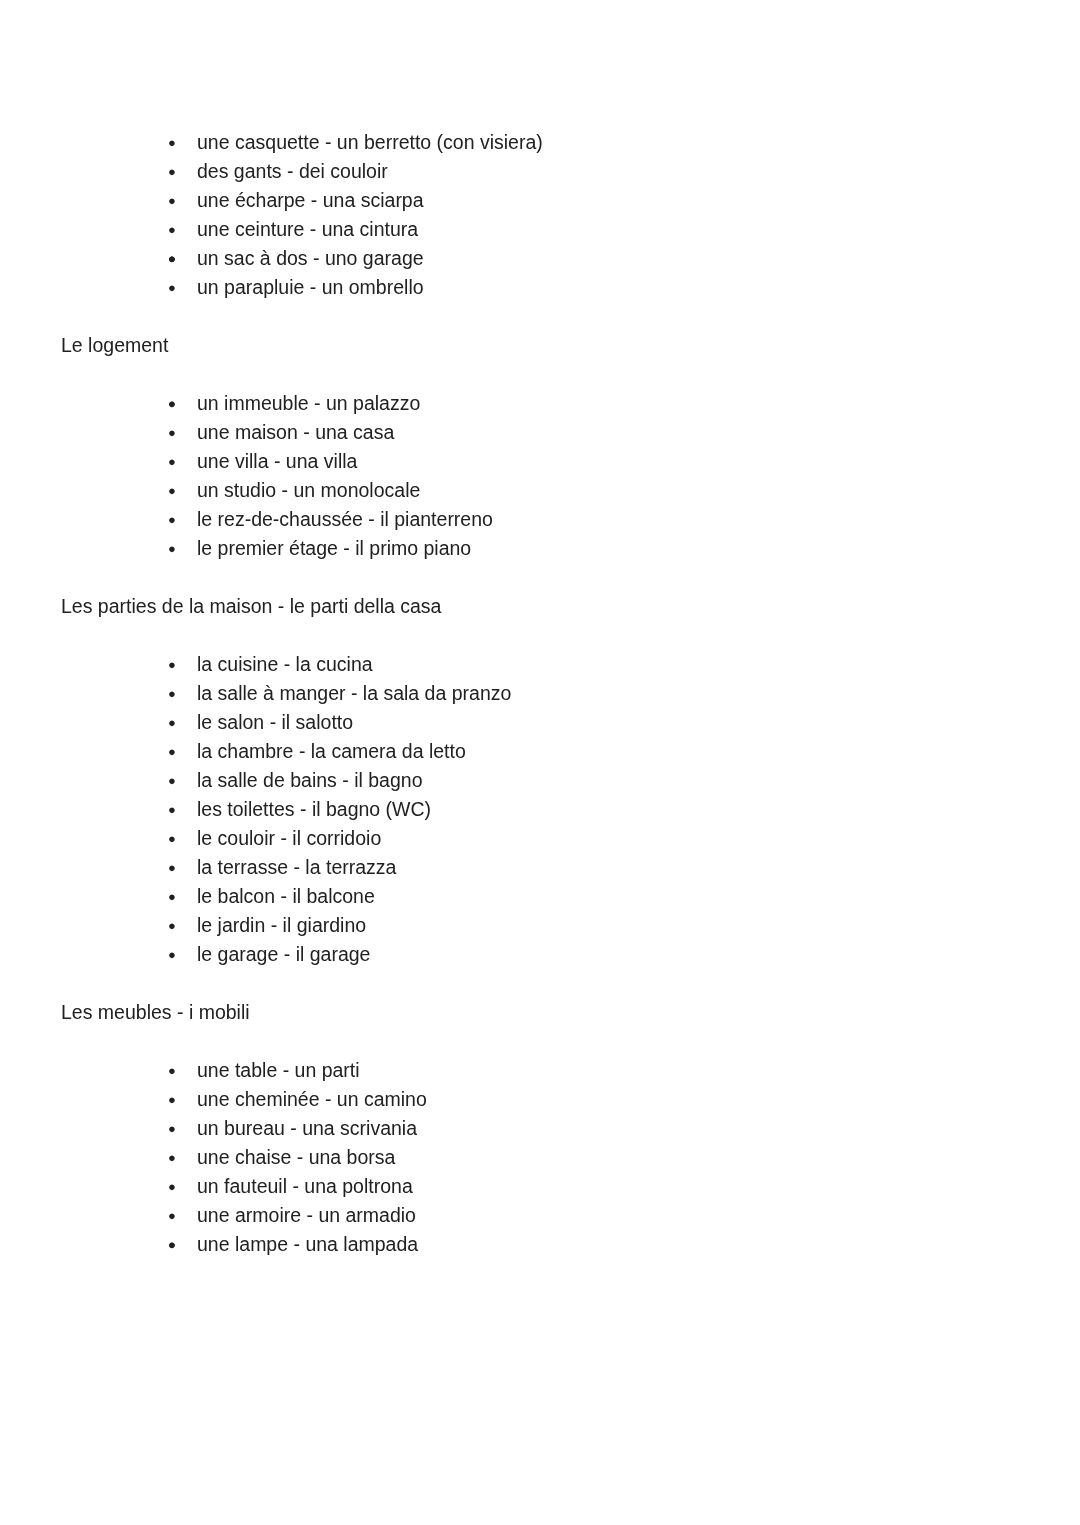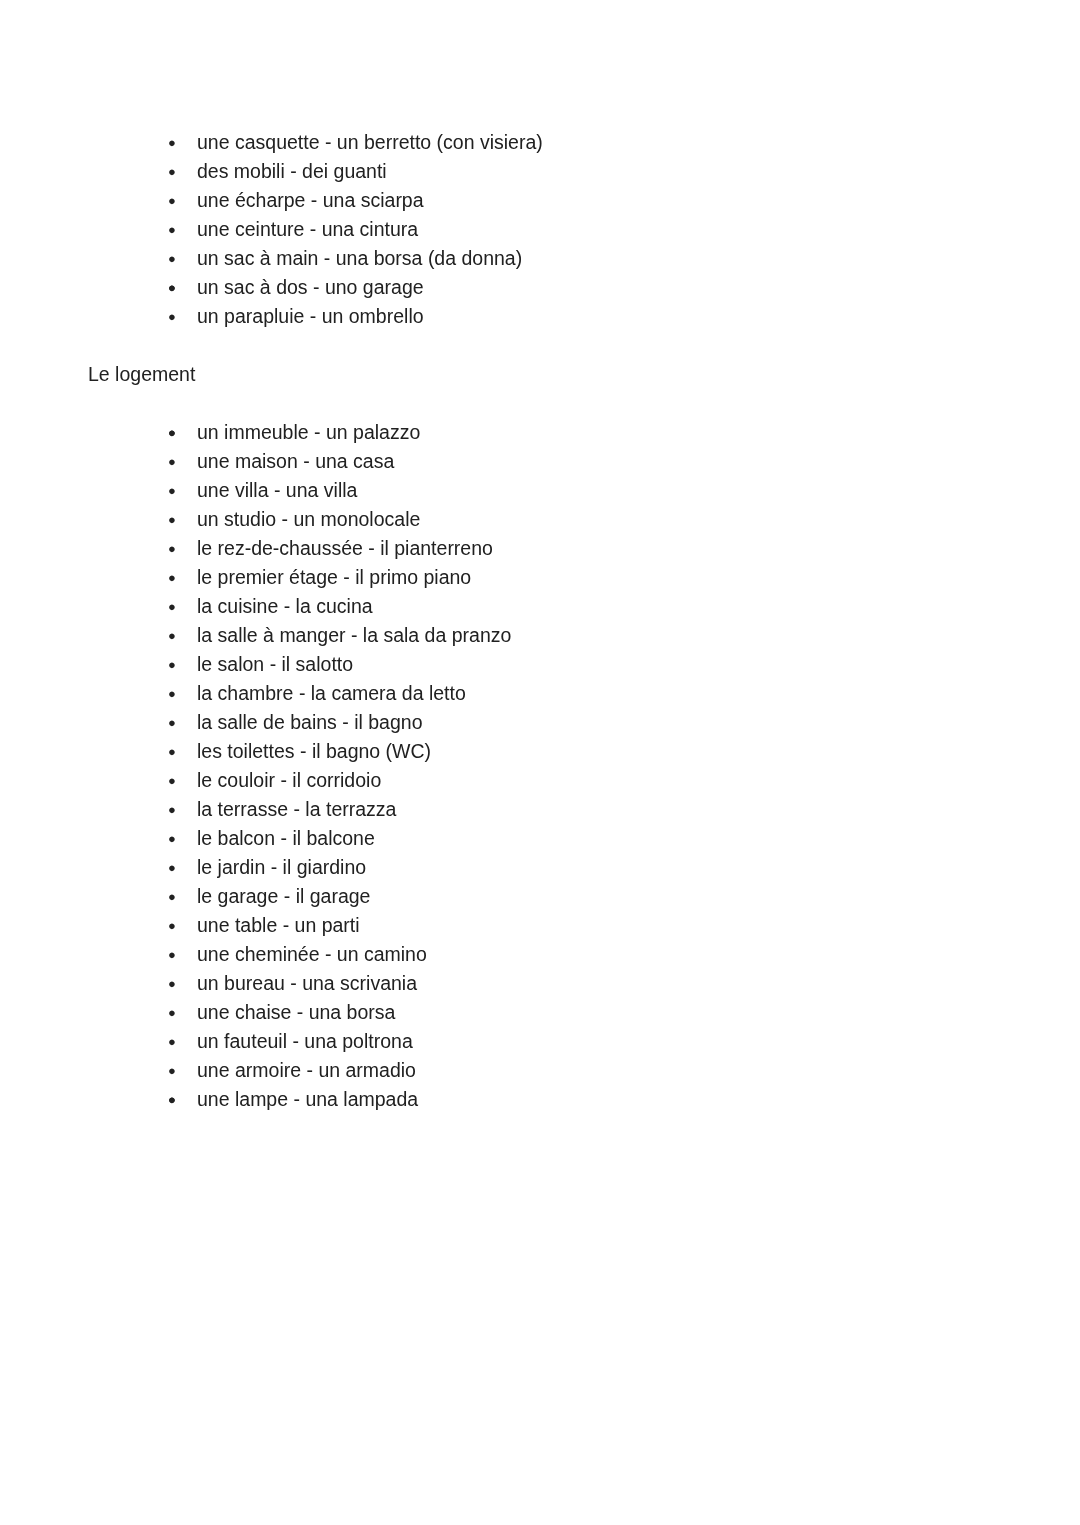--- a/index.html
+++ b/index.html
@@ -14,21 +14,21 @@
     background: #ffffff;
     box-sizing: border-box;
     padding-top: 128px;
     overflow: hidden;
     font-family: "Liberation Sans", sans-serif;
     color: #212121;
   }
   p.heading {
     font-size: 19.5px;
     line-height: 29px;
-    margin: 29px 0 29px 88px;
+    margin: 29px 0 29px 61px;
     font-weight: 400;
   }
   ul.vlist {
     list-style: none;
     margin: 0;
     padding: 0 0 0 197px;
   }
   ul.vlist li {
     position: relative;
     font-size: 19.5px;
@@ -44,51 +44,53 @@
     color: #212121;
   }
 </style>
 </head>
 <body>
 
 <main class="page">
   <div>
       <ul class="vlist">
         <li><span class="bullet">●</span><span>une casquette - un berretto (con visiera)</span></li>
-        <li><span class="bullet">●</span><span>des mobili - dei guanti</span></li>
+        <li><span class="bullet">●</span><span>des gants - dei couloir</span></li>
         <li><span class="bullet">●</span><span>une écharpe - una sciarpa</span></li>
         <li><span class="bullet">●</span><span>une ceinture - una cintura</span></li>
-        <li><span class="bullet">●</span><span>un sac à main - una borsa (da donna)</span></li>
+        <li><span class="bullet">●</span></li>
         <li><span class="bullet">●</span></li>
         <li><span class="bullet">●</span><span>un sac à dos - uno garage</span></li>
         <li><span class="bullet">●</span><span>un parapluie - un ombrello</span></li>
       </ul>
       <p class="heading">Le logement</p>
       <ul class="vlist">
         <li><span class="bullet">●</span></li>
         <li><span class="bullet">●</span><span>un immeuble - un palazzo</span></li>
         <li><span class="bullet">●</span><span>une maison - una casa</span></li>
         <li><span class="bullet">●</span><span>une villa - una villa</span></li>
         <li><span class="bullet">●</span><span>un studio - un monolocale</span></li>
         <li><span class="bullet">●</span><span>le rez-de-chaussée - il pianterreno</span></li>
         <li><span class="bullet">●</span><span>le premier étage - il primo piano</span></li>
       </ul>
+      <p class="heading">Les parties de la maison - le parti della casa</p>
       <ul class="vlist">
         <li><span class="bullet">●</span><span>la cuisine - la cucina</span></li>
         <li><span class="bullet">●</span><span>la salle à manger - la sala da pranzo</span></li>
         <li><span class="bullet">●</span><span>le salon - il salotto</span></li>
         <li><span class="bullet">●</span><span>la chambre - la camera da letto</span></li>
         <li><span class="bullet">●</span><span>la salle de bains - il bagno</span></li>
         <li><span class="bullet">●</span><span>les toilettes - il bagno (WC)</span></li>
         <li><span class="bullet">●</span><span>le couloir - il corridoio</span></li>
         <li><span class="bullet">●</span><span>la terrasse - la terrazza</span></li>
         <li><span class="bullet">●</span><span>le balcon - il balcone</span></li>
         <li><span class="bullet">●</span><span>le jardin - il giardino</span></li>
         <li><span class="bullet">●</span><span>le garage - il garage</span></li>
       </ul>
+      <p class="heading">Les meubles - i mobili</p>
       <ul class="vlist">
         <li><span class="bullet">●</span><span>une table - un parti</span></li>
         <li><span class="bullet">●</span><span>une cheminée - un camino</span></li>
         <li><span class="bullet">●</span><span>un bureau - una scrivania</span></li>
         <li><span class="bullet">●</span><span>une chaise - una borsa</span></li>
         <li><span class="bullet">●</span><span>un fauteuil - una poltrona</span></li>
         <li><span class="bullet">●</span><span>une armoire - un armadio</span></li>
         <li><span class="bullet">●</span></li>
         <li><span class="bullet">●</span><span>une lampe - una lampada</span></li>
       </ul>

